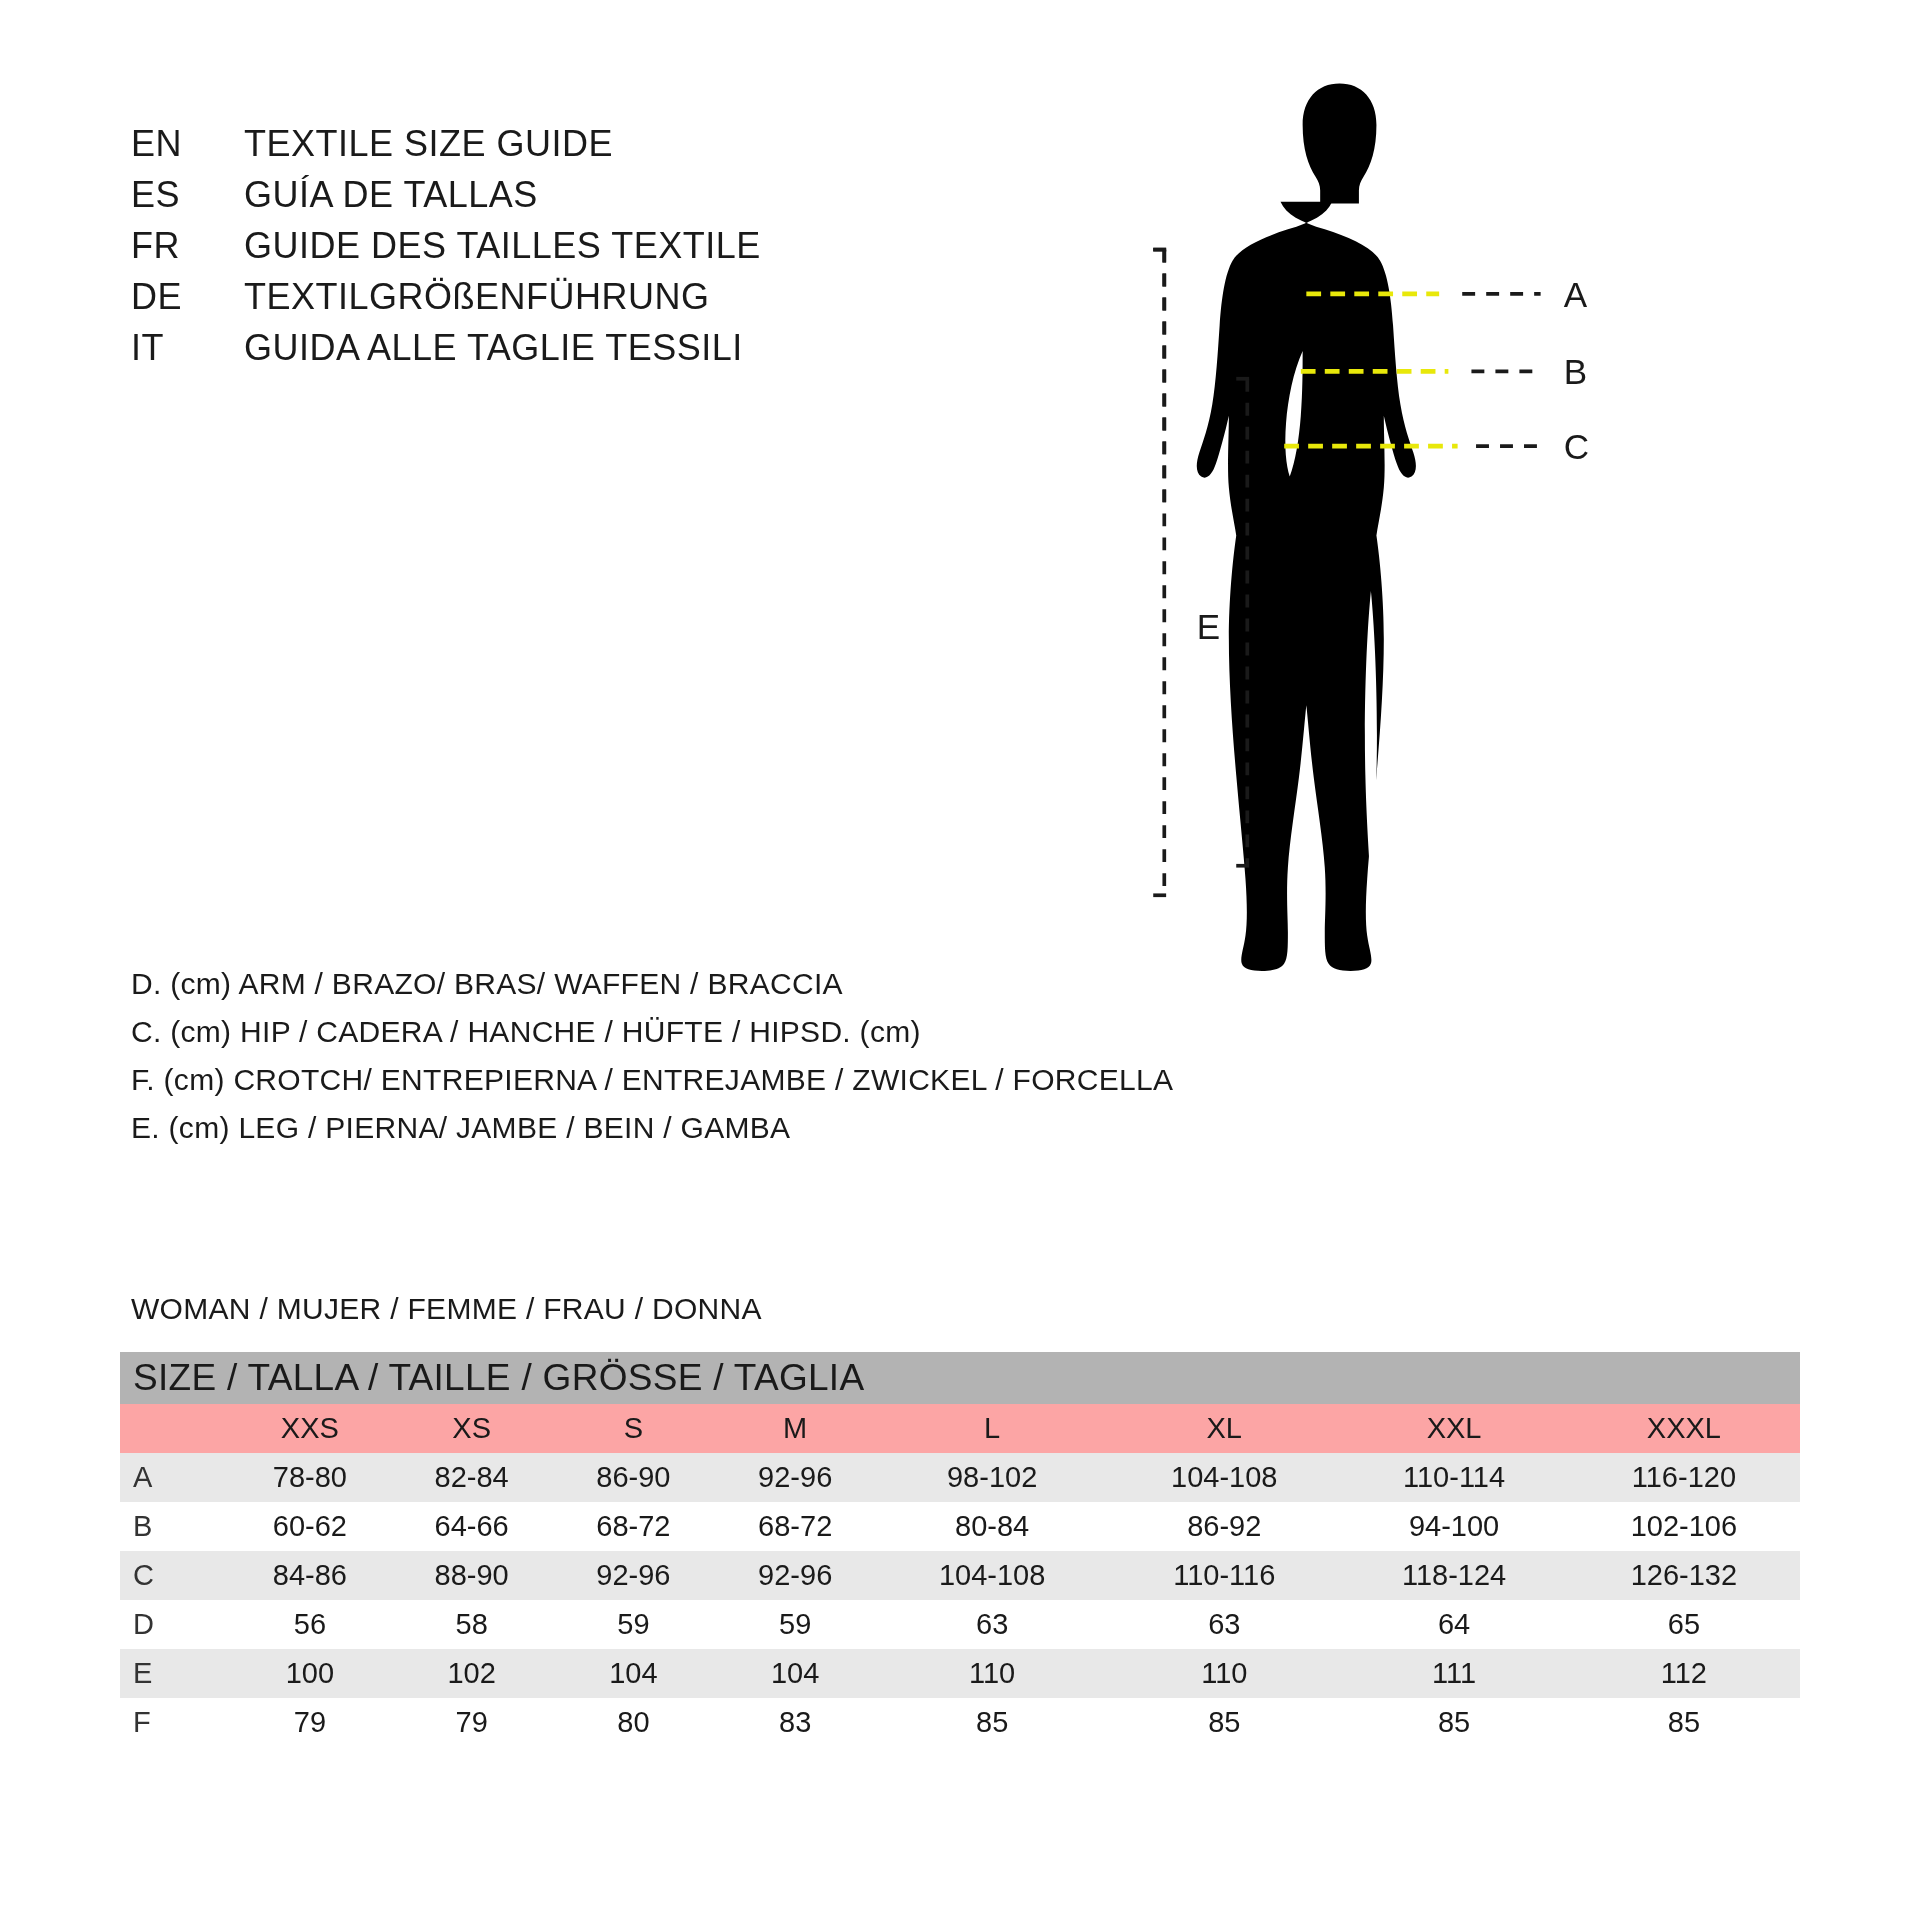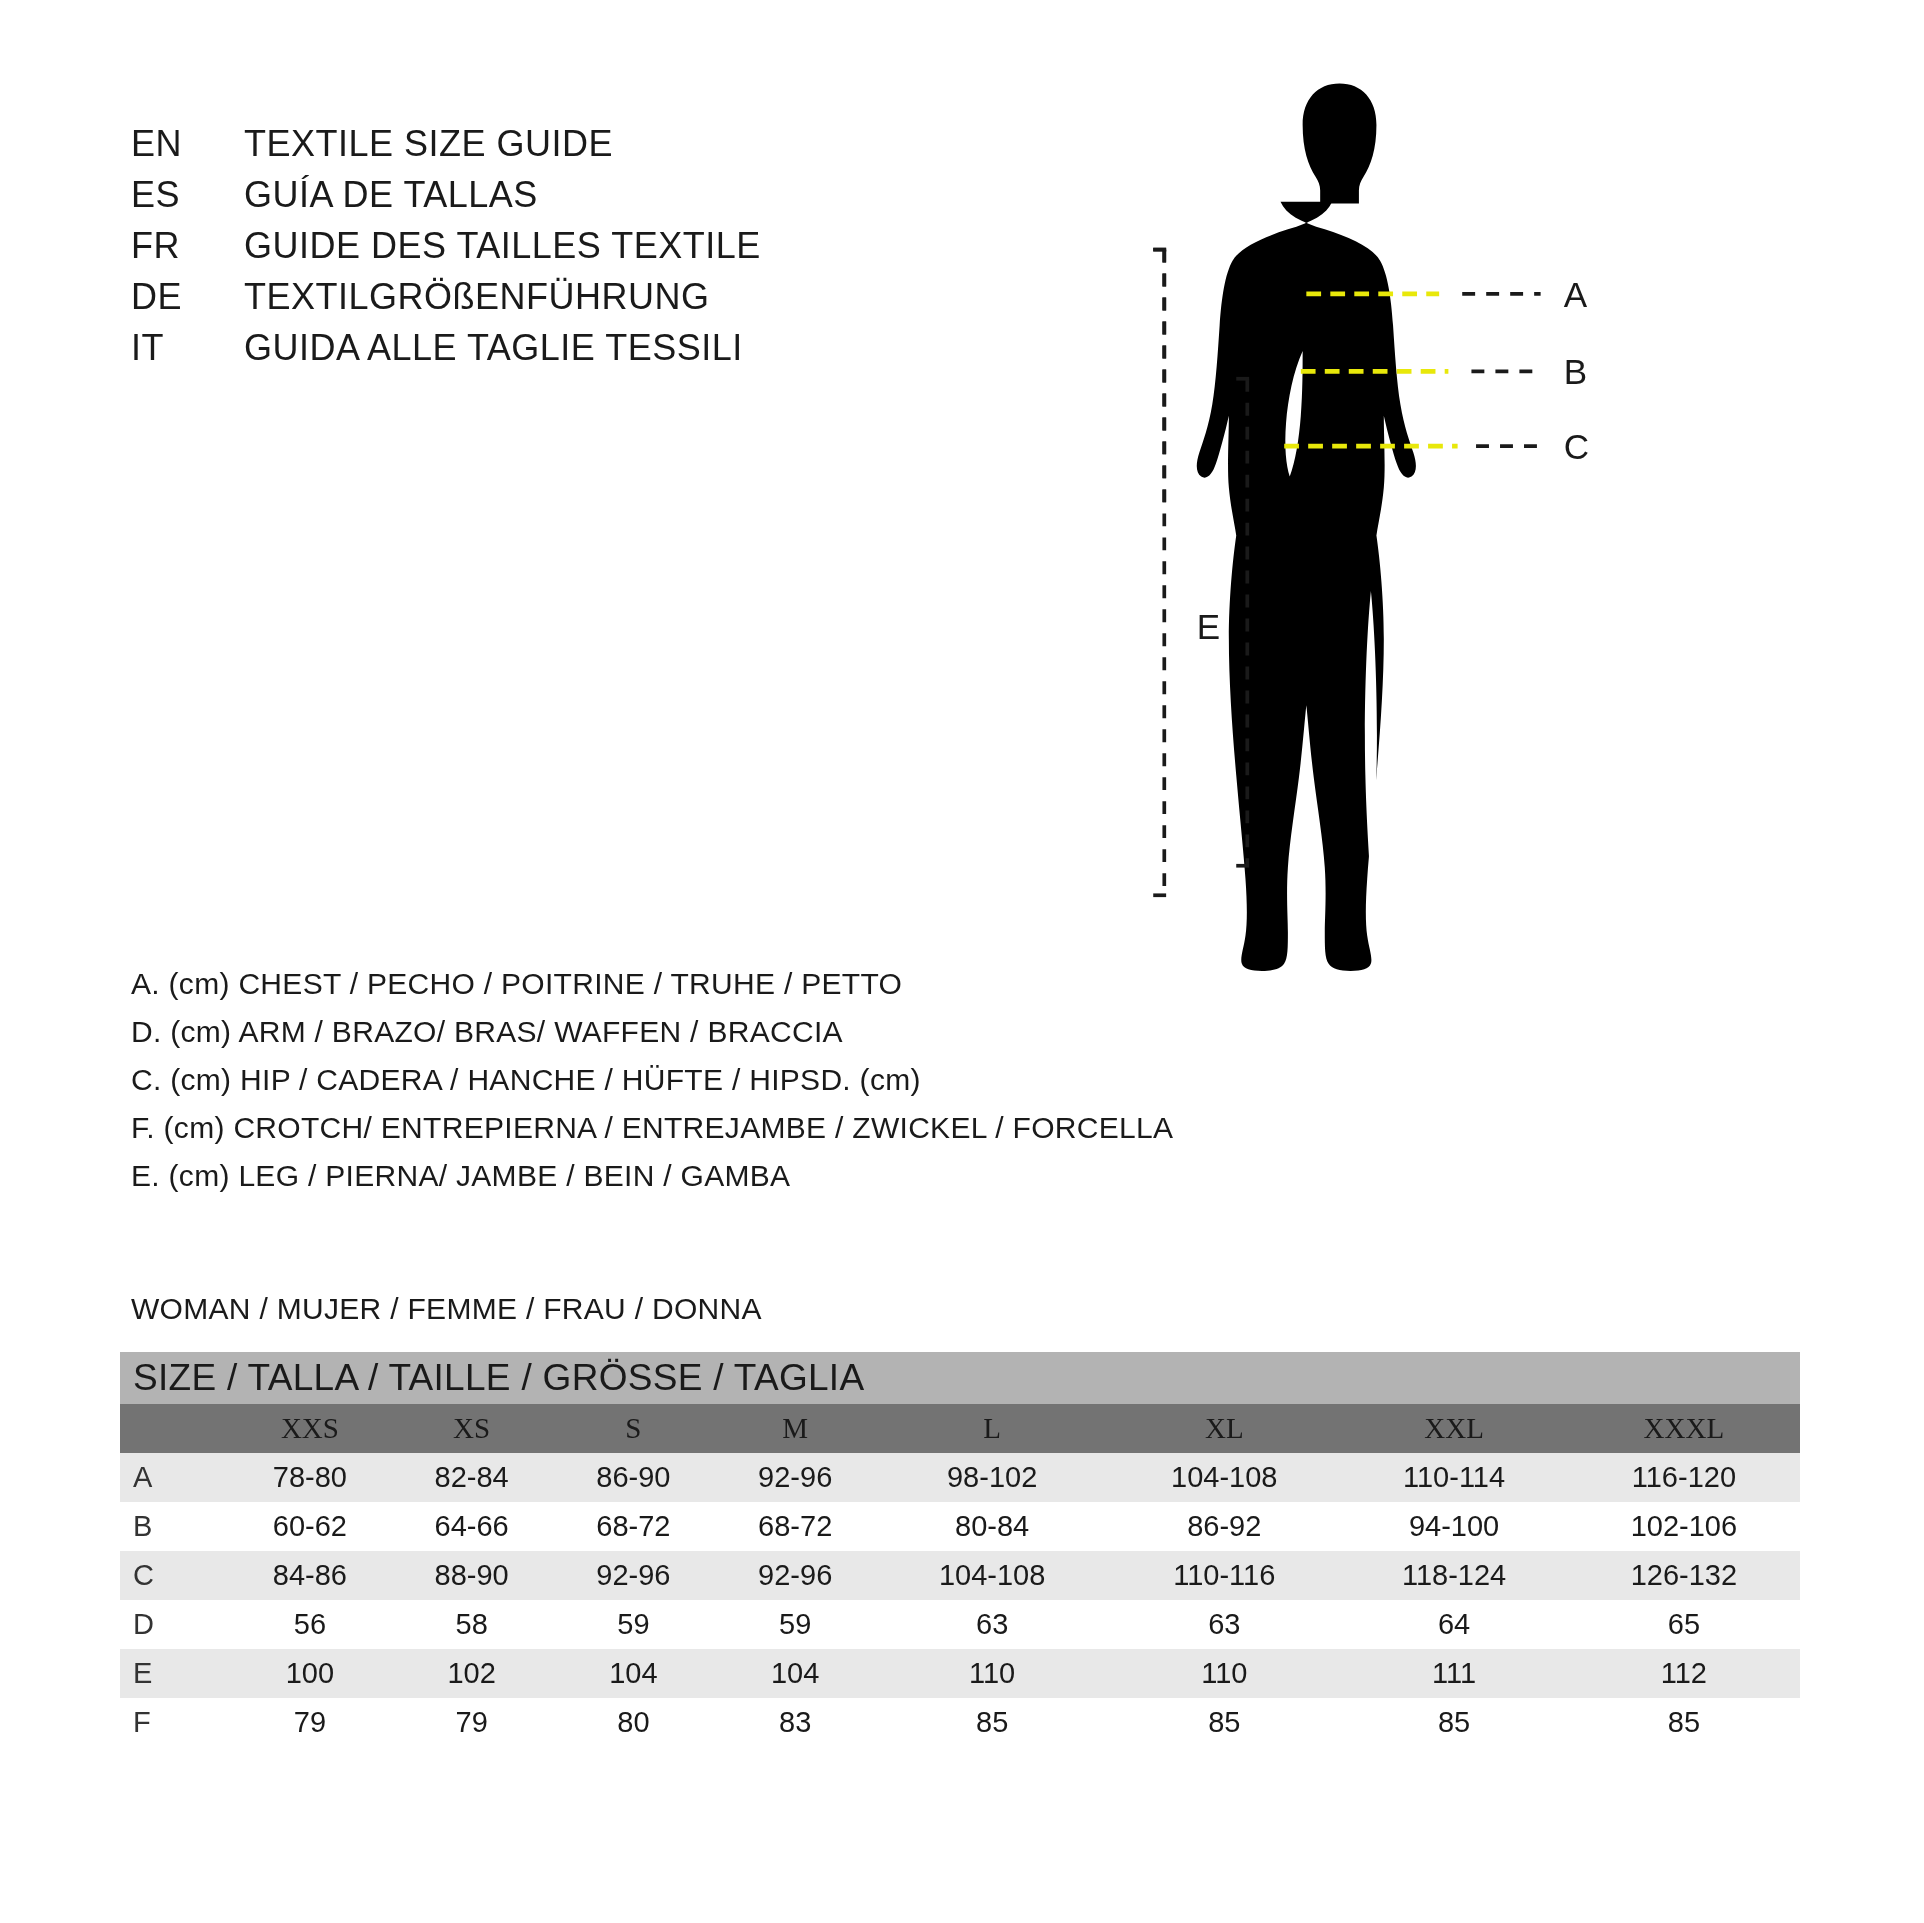--- a/index.html
+++ b/index.html
@@ -86,21 +86,21 @@
   #size-table tr.shaded td { background: #e8e8e8; }
   #size-table tr.plain td { background: #ffffff; }
   #size-table tr.header-band td {
     background: #b3b3b3;
     text-align: left;
     padding-left: 13px;
     font-size: 37px;
     height: 52px;
     letter-spacing: 0.3px;
   }
-  #size-table tr.sizes td { background: #737373; font-family: Liberation Serif, serif; }
+  #size-table tr.sizes td { background: #fca5a5; }
 
   
   #figure-area {
     position: absolute;
     left: 1144px;
     top: 74px;
     width: 701px;
     height: 1126px;
   }
   #figure-area svg { display: block; }
@@ -125,21 +125,20 @@
     <div class="lang-code">DE</div>
     <div class="lang-text">TEXTILGRÖßENFÜHRUNG</div>
   </div>
   <div class="lang-row">
     <div class="lang-code">IT</div>
     <div class="lang-text">GUIDA ALLE TAGLIE TESSILI</div>
   </div>
 </div>
 
 <div id="legend-block">
-  <div class="legend-row">A. (cm) CHEST / PECHO / POITRINE / TRUHE / PETTO</div>
   <div class="legend-row">D. (cm) ARM / BRAZO/ BRAS/ WAFFEN / BRACCIA</div>
   <div class="legend-row">C. (cm) HIP / CADERA / HANCHE / HÜFTE / HIPSD. (cm)</div>
   <div class="legend-row">F. (cm) CROTCH/ ENTREPIERNA / ENTREJAMBE / ZWICKEL / FORCELLA</div>
   <div class="legend-row">E. (cm) LEG / PIERNA/ JAMBE / BEIN / GAMBA</div>
 </div>
 
 <div id="group-heading">WOMAN / MUJER / FEMME / FRAU / DONNA</div>
 
 <div id="figure-area">
   <svg width="701" height="1126" viewBox="0 0 760 1220" xmlns="http://www.w3.org/2000/svg">

